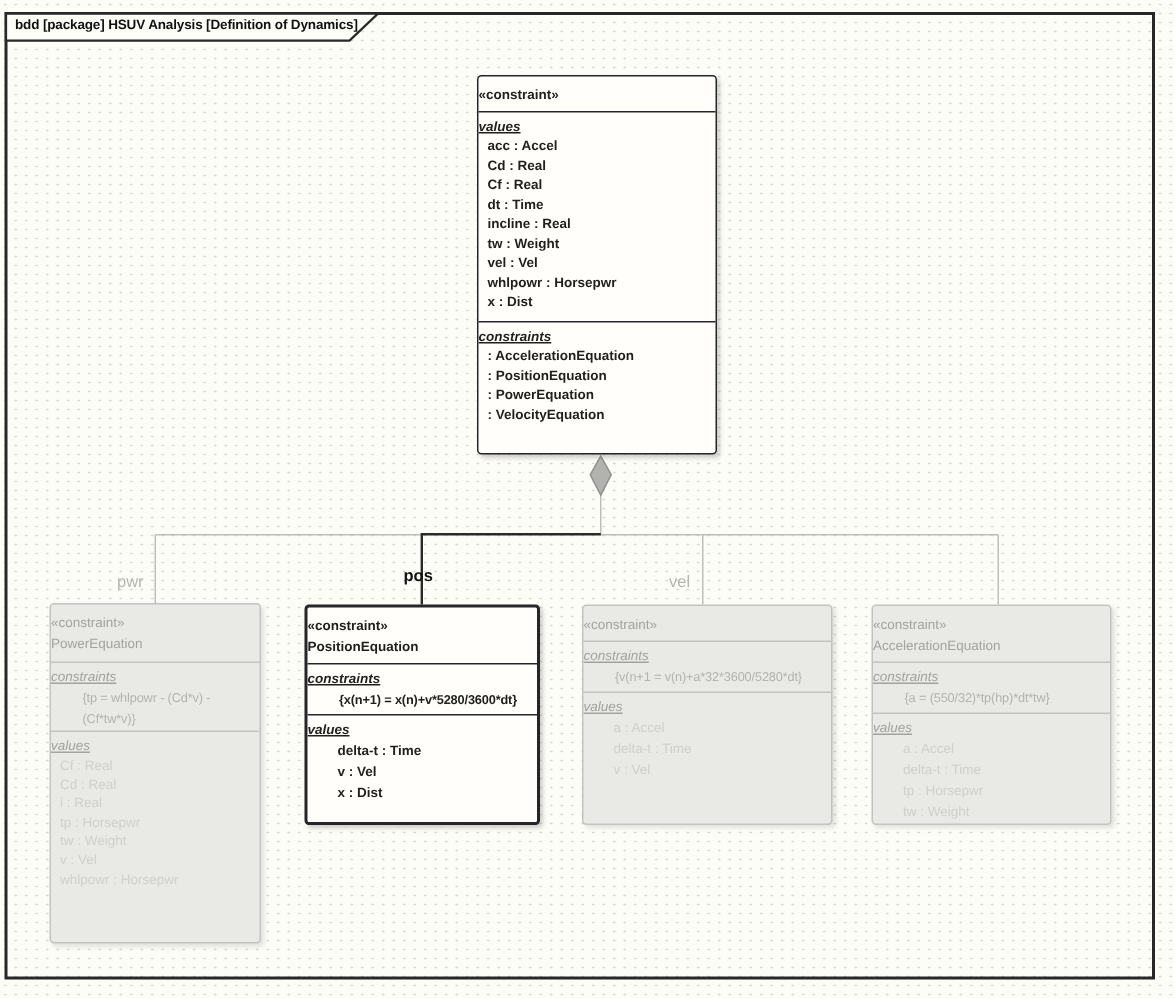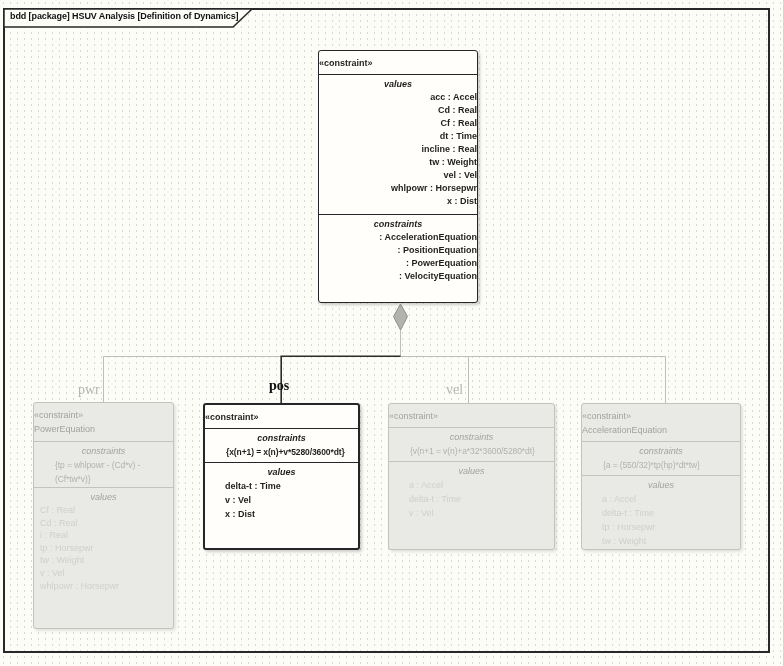--- a/index.html
+++ b/index.html
@@ -40,32 +40,32 @@
     box-shadow:2px 2px 3px rgba(150,150,142,0.25);
   }
   .hdr { text-align:left; padding-top:5px; line-height:14px; flex:0 0 auto; }
   .stereo { font-weight:600; }
   .block.muted .stereo, .block.muted .bname { font-weight:400; color:#a2a29f; }
   .bname { font-weight:600; }
   .comp { border-top:1px solid #26262a; flex:0 0 auto; overflow:hidden; }
   .comp.grow { flex:1 1 auto; }
   .block.muted .comp { border-top-color:#c3c3c0; }
   .clabel {
-    text-align:center; font-style:italic; font-weight:600;
-    line-height:14px; padding-top:2px;
+    text-align:left; font-style:italic; font-weight:600;
+    line-height:14px; padding-top:2px;text-decoration:underline;
   }
   .block.muted .clabel { font-weight:400; color:#a2a29f; }
   .attr { padding-left:6px; font-weight:600; }
   .block.muted .attr { font-weight:400; color:#cfcfcb; }
   .eq { padding-left:21px; font-size:8.5px; line-height:14px; font-weight:600; letter-spacing:-0.1px; }
   .block.muted .eq { font-weight:400; color:#b2b2af; }
-  .lh13 .attr { line-height:13px;text-align:right; }
+  .lh13 .attr { line-height:13px; }
   .lh14 .attr { line-height:14px;margin-left:14px; }
   .lh12 .attr { line-height:12.6px; }
-  .conn-label { position:absolute; font-size:14px; white-space:nowrap;font-family:Liberation Serif, serif; }
+  .conn-label { position:absolute; font-size:11px; white-space:nowrap; }
   .conn-label.muted { color:#b5b5b1; }
   .conn-label.active { color:#111; font-weight:600; }
 </style>
 </head>
 <body>
 
 <div id="canvas">
 
   <div id="frame"></div>
 
@@ -139,20 +139,21 @@
       <div class="attr">tp : Horsepwr</div>
       <div class="attr">tw : Weight</div>
       <div class="attr">v : Vel</div>
       <div class="attr">whlpowr : Horsepwr</div>
     </div>
   </div>
 
   <div class="block active emph lh14" style="left:203px; top:403px; width:157px; height:147px;">
     <div class="hdr">
       <div class="stereo">«constraint»</div>
+      <div class="bname">PositionEquation</div>
     </div>
     <div class="comp" style="height:34px; margin-top:4px;">
       <div class="clabel">constraints</div>
       <div class="eq">{x(n+1) = x(n)+v*5280/3600*dt}</div>
     </div>
     <div class="comp grow">
       <div class="clabel">values</div>
       <div class="attr">delta-t : Time</div>
       <div class="attr">v : Vel</div>
       <div class="attr">x : Dist</div>

